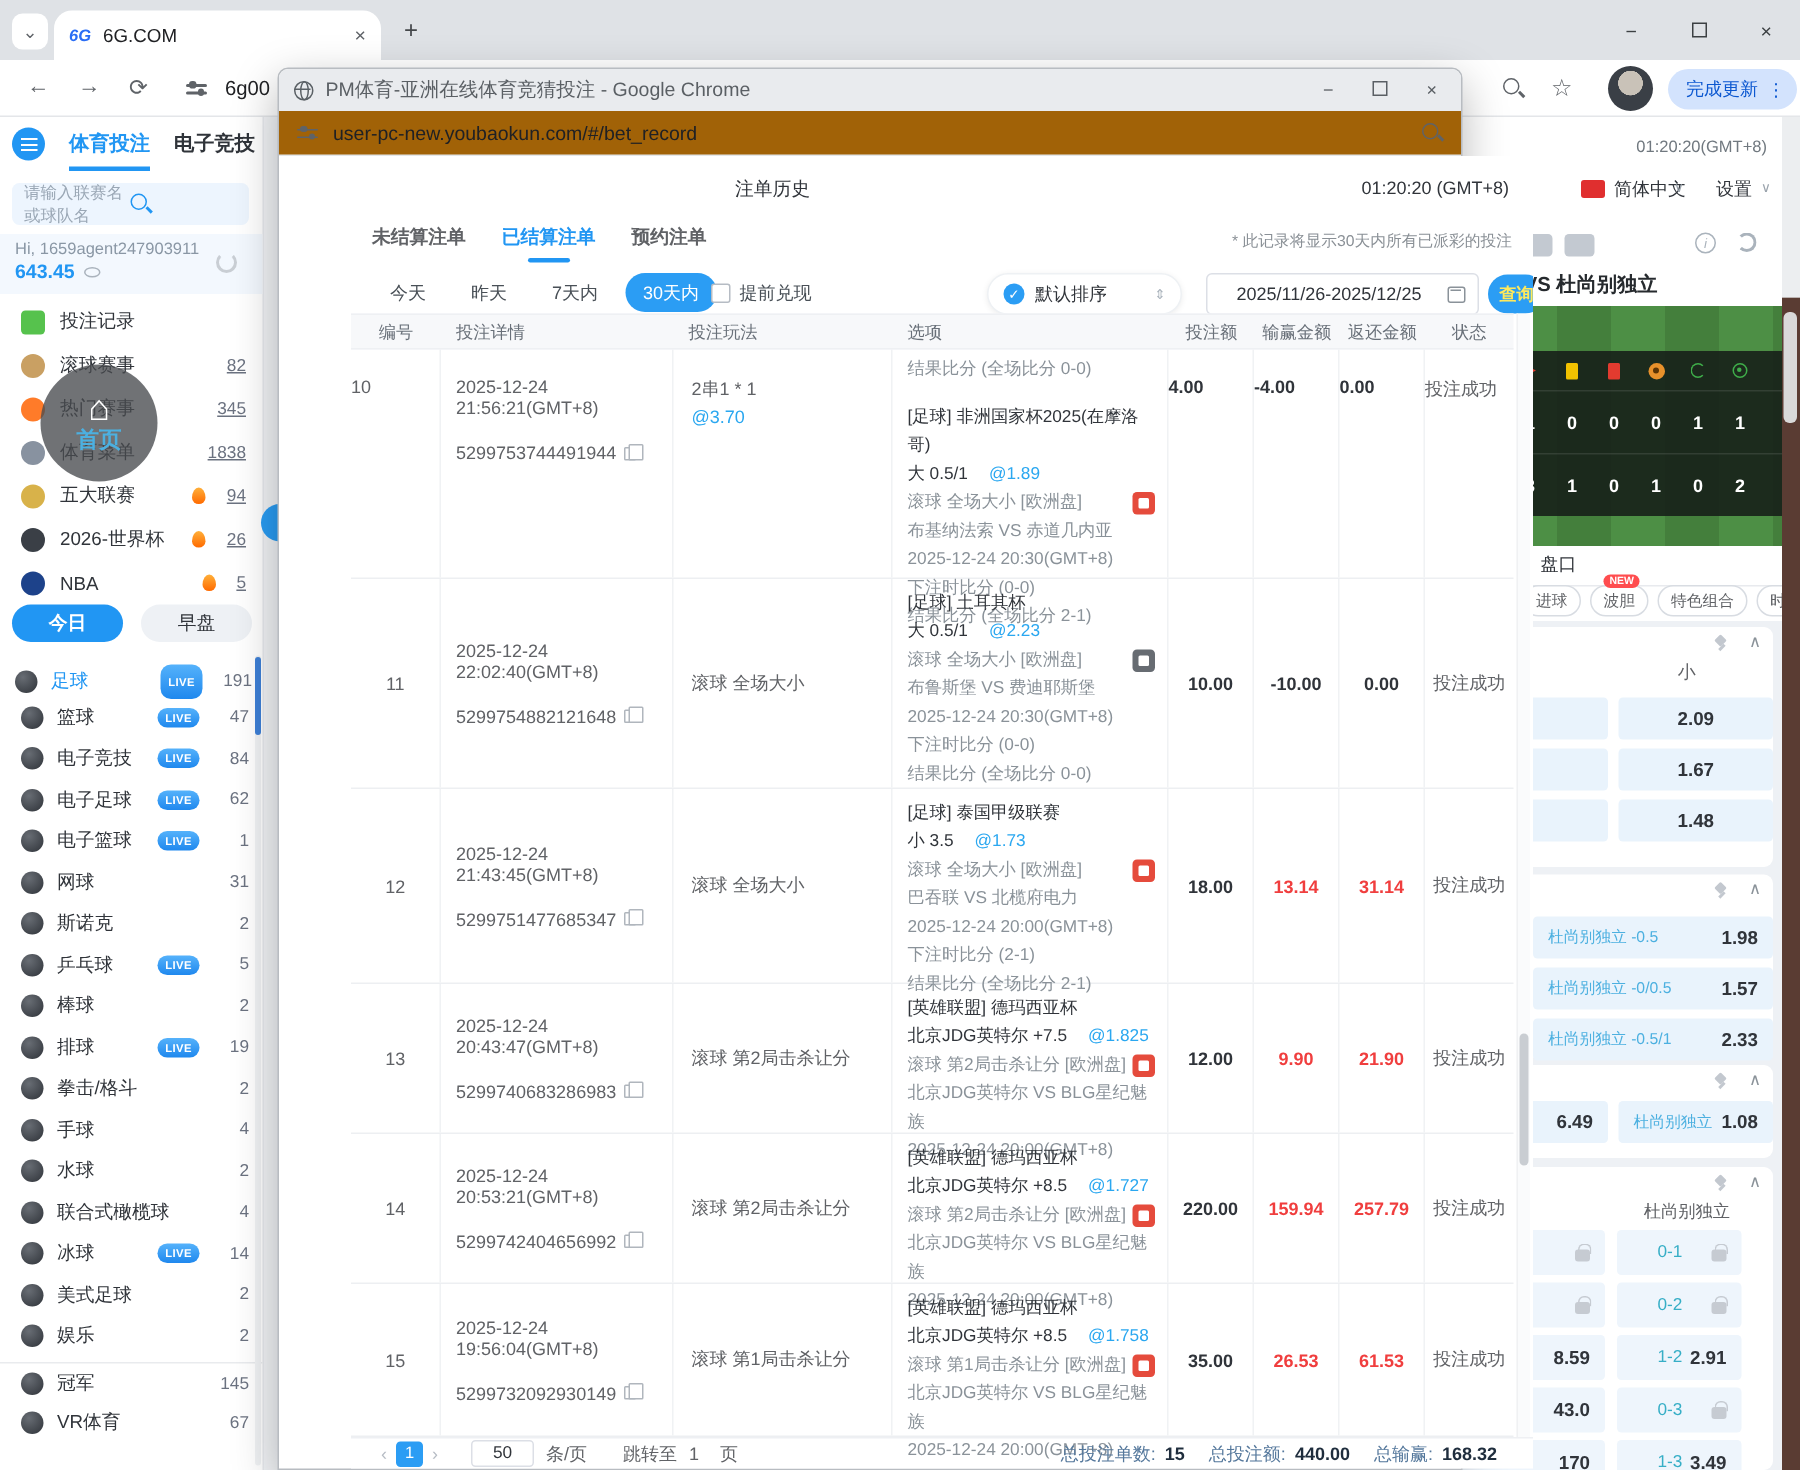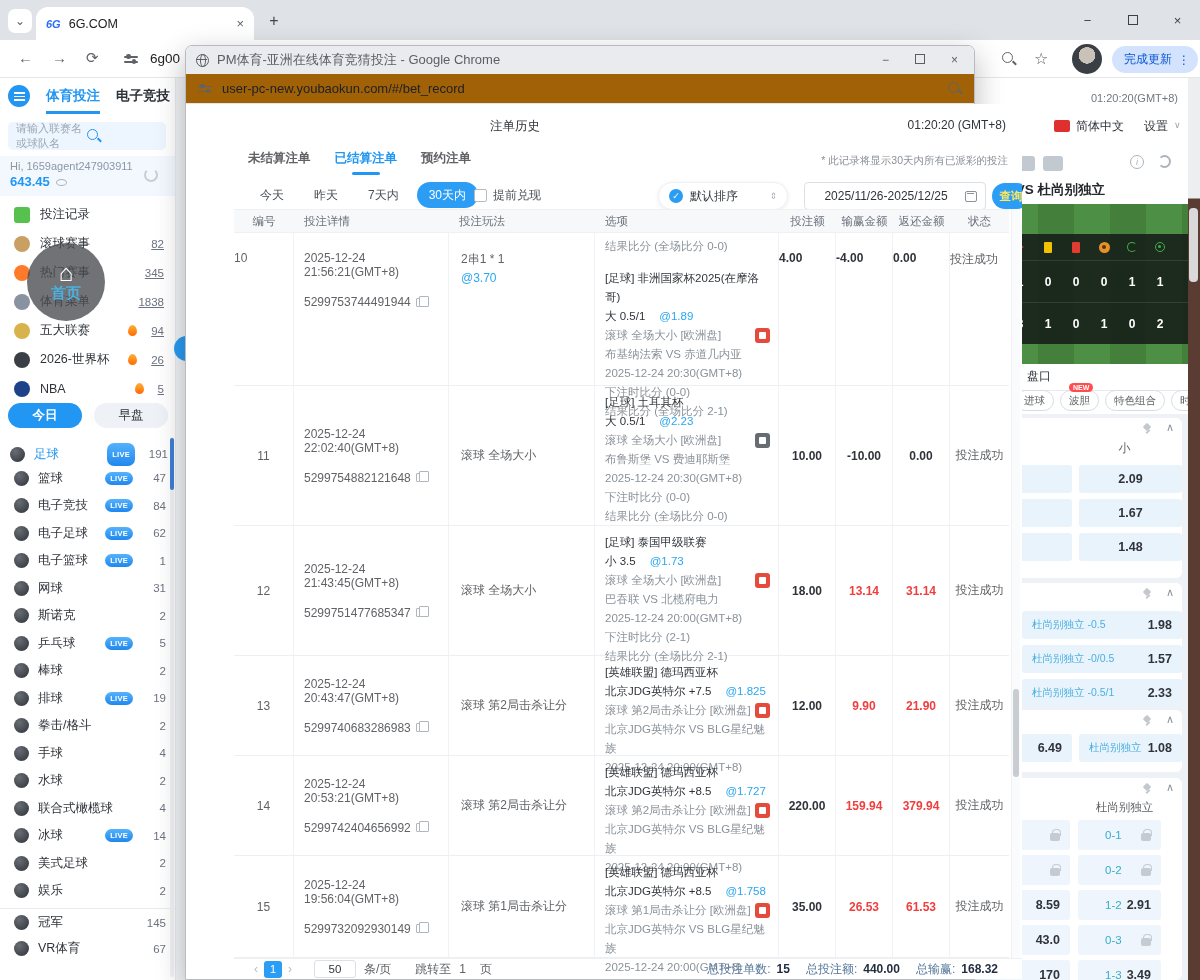--- a/index.html
+++ b/index.html
@@ -819,21 +819,21 @@
             </div>
             <div class="bc col3 sel">
               <div class="sl dark">[英雄联盟] 德玛西亚杯</div>
               <div class="sl dark pick"><span>北京JDG英特尔 +8.5</span><span class="odds">@1.727</span></div>
               <div class="sl gray"><span class="micon mred"></span>滚球 第2局击杀让分 [欧洲盘]</div>
               <div class="sl gray">北京JDG英特尔 VS BLG星纪魅族</div>
               <div class="sl gray">2025-12-24 20:00(GMT+8)</div>
             </div>
             <div class="bc col4 cen amt">220.00</div>
             <div class="bc col5 cen amt red">159.94</div>
-            <div class="bc col6 cen amt red">379.94</div>
+            <div class="bc col6 cen amt red">257.79</div>
             <div class="bc col7 cen st">投注成功</div>
           </div>
           <div class="brow" style="height: 102px;">
             <div class="bc col0 cen">15</div>
             <div class="bc col1 det">
               <div>2025-12-24 19:56:04(GMT+8)</div>
               <div class="ord">
                 <span>5299732092930149</span>
                 <span class="copyic"></span>
               </div>

